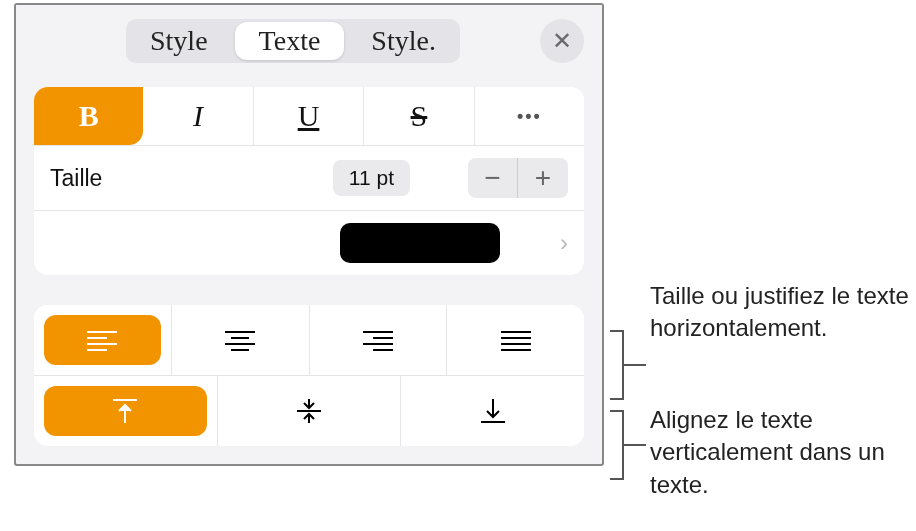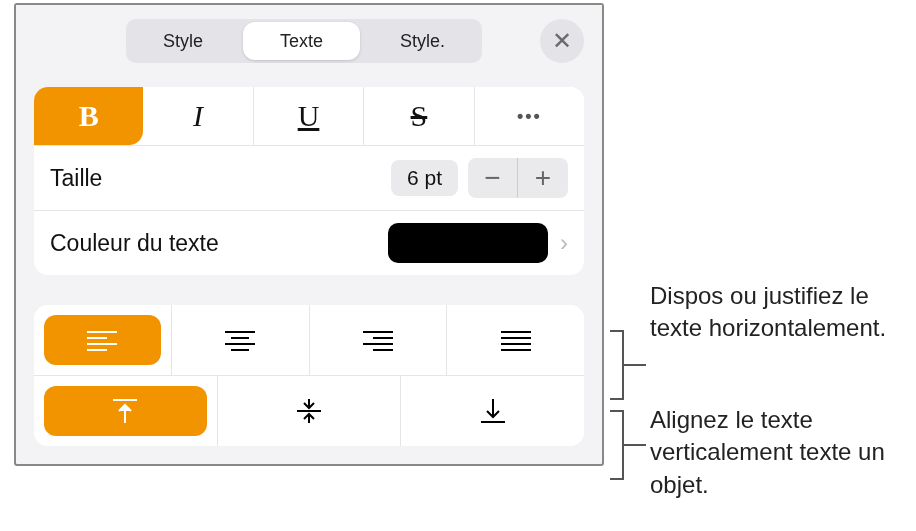--- a/index.html
+++ b/index.html
@@ -27,29 +27,30 @@
     }
     .tabs {
       display: flex;
       background: #e4e4e8;
       border-radius: 10px;
       padding: 0;
       height: 44px;
       overflow: hidden;
     }
     .tab {
-      padding: 0 37px;
+      padding: 0 24px;
       display: flex;
       align-items: center;
       justify-content: center;
-      font-size: 18px;
+      font-size: 28px;
       color: #222;
       cursor: pointer;
       border: none;
       background: transparent;
+      font-family: Liberation Serif, serif;
     }
     .tab.active {
       background: #fff;
       border-radius: 12px;
       box-shadow: 0 1px 3px rgba(0,0,0,0.15);
       margin: 3px;
     }
     .close-btn {
       margin-left: auto;
       width: 44px;
@@ -103,20 +104,21 @@
     .style-btn.underline { text-decoration: underline; font-family: Georgia, serif; }
     .style-btn.strike { text-decoration: line-through; font-family: Georgia, serif;}
     
     .list-row {
       display: flex;
       align-items: center;
       padding: 12px 16px;
       border-bottom: 1px solid #e5e5e8;
       font-size: 23px;
       color: #111;
+      gap: 48px;
     }
     .list-row:last-child { border-bottom: none; }
     .spacer { flex: 1; }
     .size-value {
       background: #eaeaec;
       border-radius: 8px;
       padding: 6px 16px;
       font-size: 21px;
       color: #111;
       margin-right: 10px;
@@ -234,29 +236,28 @@
         <button class="style-btn bold-active">B</button>
         <button class="style-btn italic">I</button>
         <button class="style-btn underline">U</button>
         <button class="style-btn strike">S</button>
         <button class="style-btn" style="letter-spacing:2px;font-size:18px;font-weight:bold;color:#555">•••</button>
       </div>
 
       <div class="list-row">
         <span>Taille</span>
         <span class="spacer"></span>
-        <span class="size-value">6 pt</span>
+        <span class="size-value">11 pt</span>
         <div class="stepper">
           <button>−</button>
           <button>+</button>
         </div>
       </div>
 
       <div class="list-row">
-        <span>Couleur du texte</span>
         <span class="spacer"></span>
         <span class="color-swatch"></span>
         <span class="chevron">›</span>
       </div>
     </div>
 
     <div class="align-card">
       <div class="align-row">
         <button class="align-btn active">
           <svg width="34" height="24" viewBox="0 0 34 24">
@@ -317,18 +318,18 @@
           </svg>
         </button>
       </div>
     </div>
   </div>
 </div>
 
 <div class="callouts">
   <div class="bracket1"></div>
   <div class="bracket-line1"></div>
-  <div class="callout1">Dispos ou justifiez le texte horizontalement.</div>
+  <div class="callout1">Taille ou justifiez le texte horizontalement.</div>
 
   <div class="bracket2"></div>
   <div class="bracket-line2"></div>
-  <div class="callout2">Alignez le texte verticalement texte un objet.</div>
+  <div class="callout2">Alignez le texte verticalement dans un texte.</div>
 </div>
 
 </body></html>

